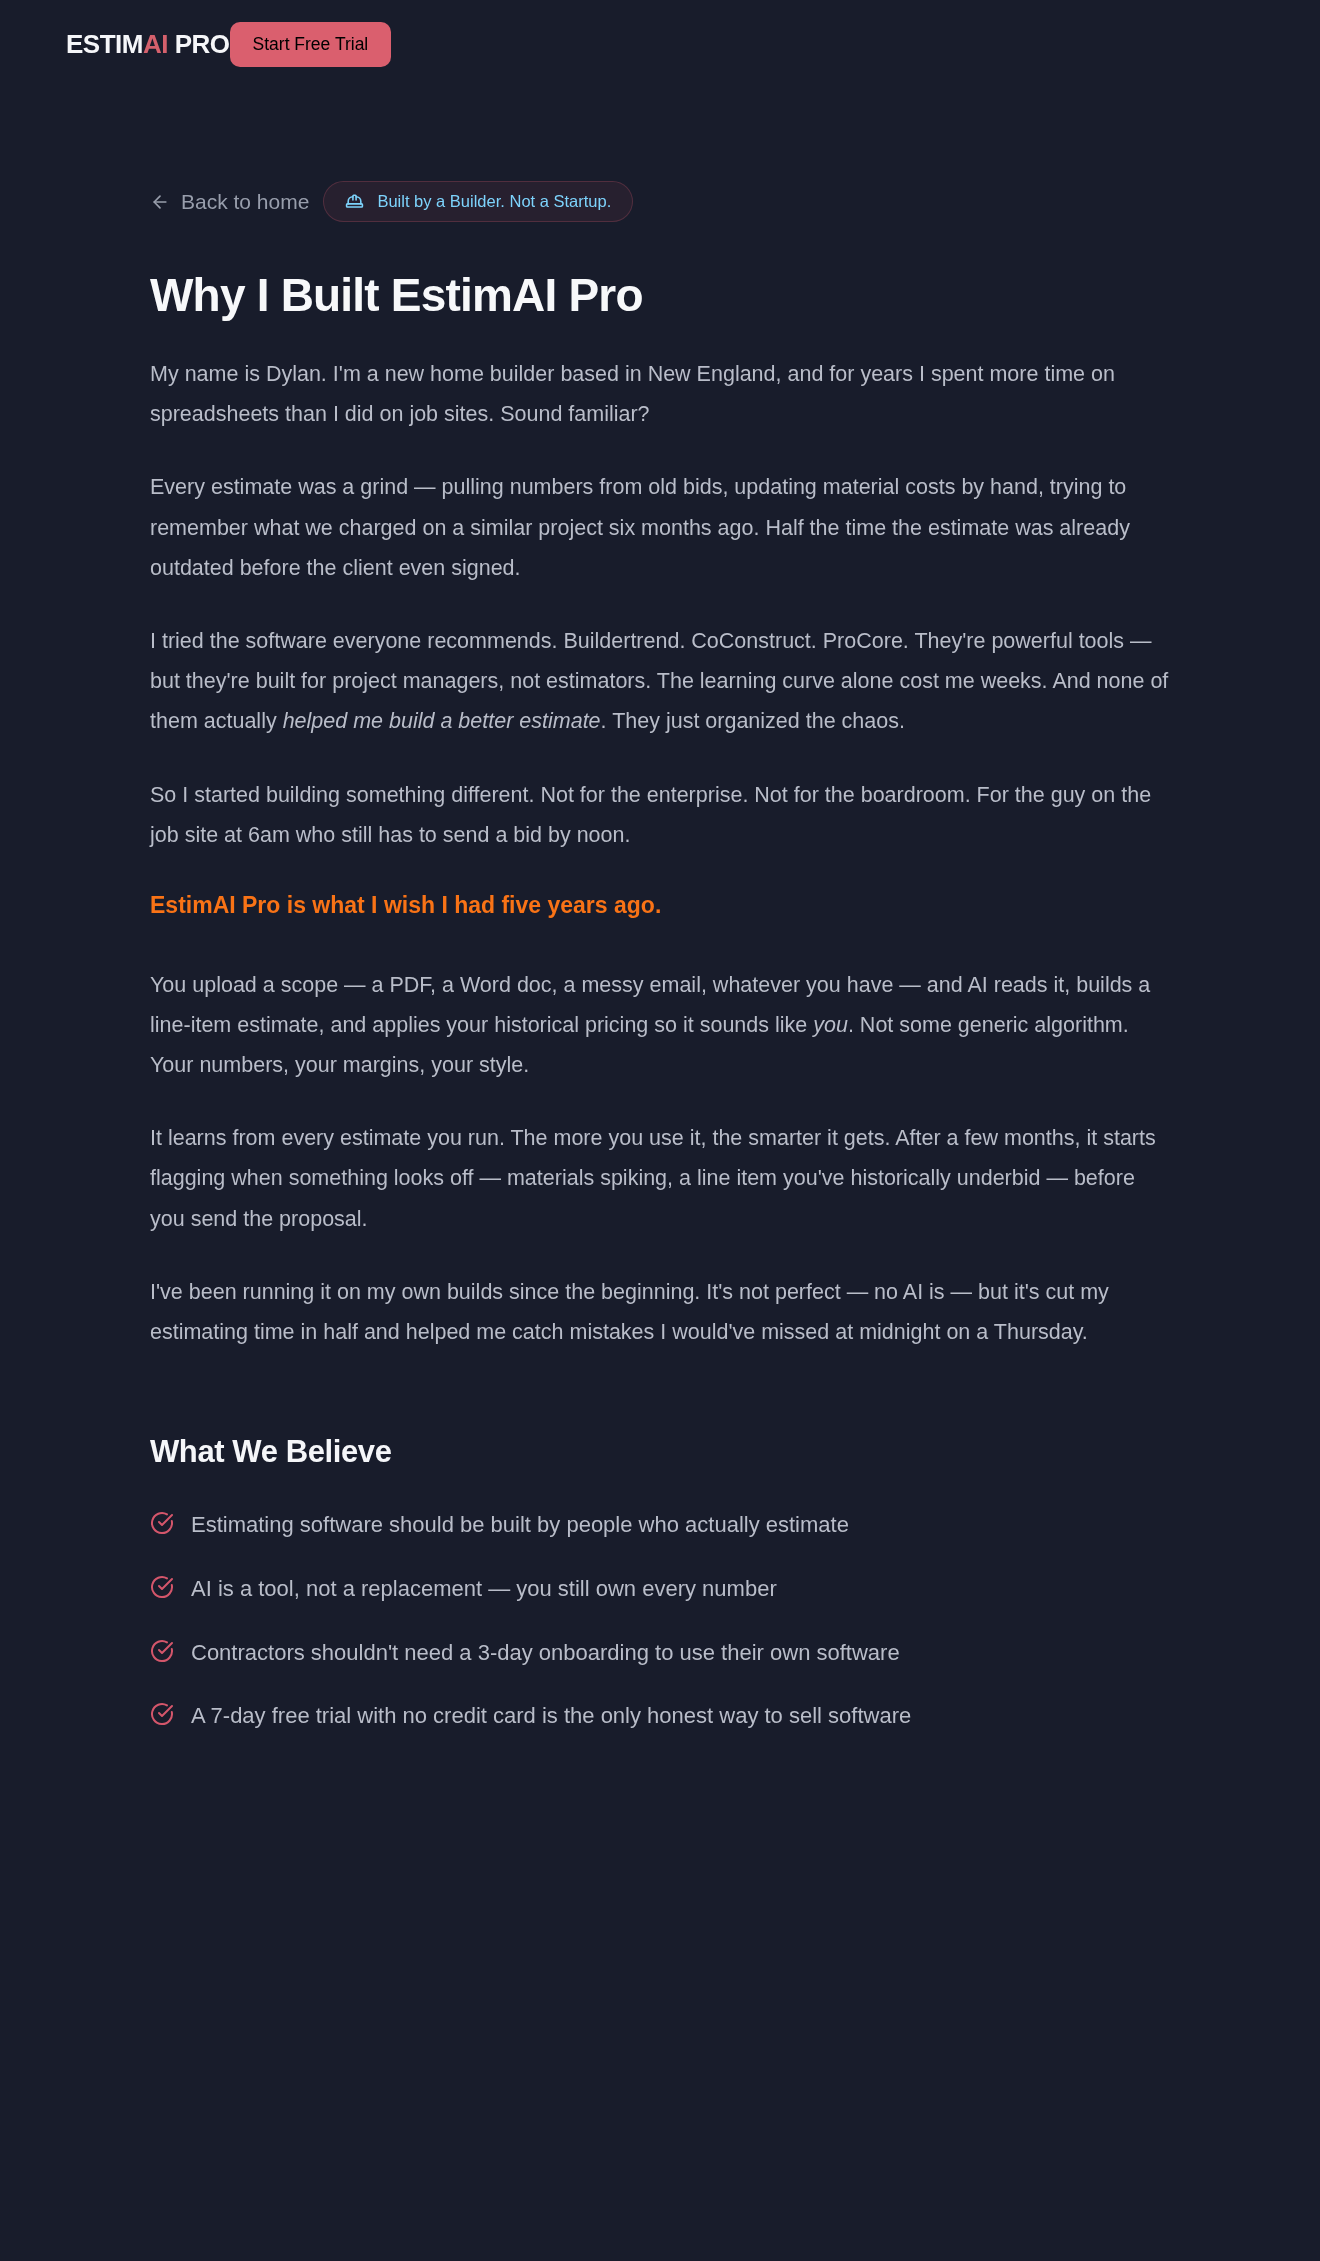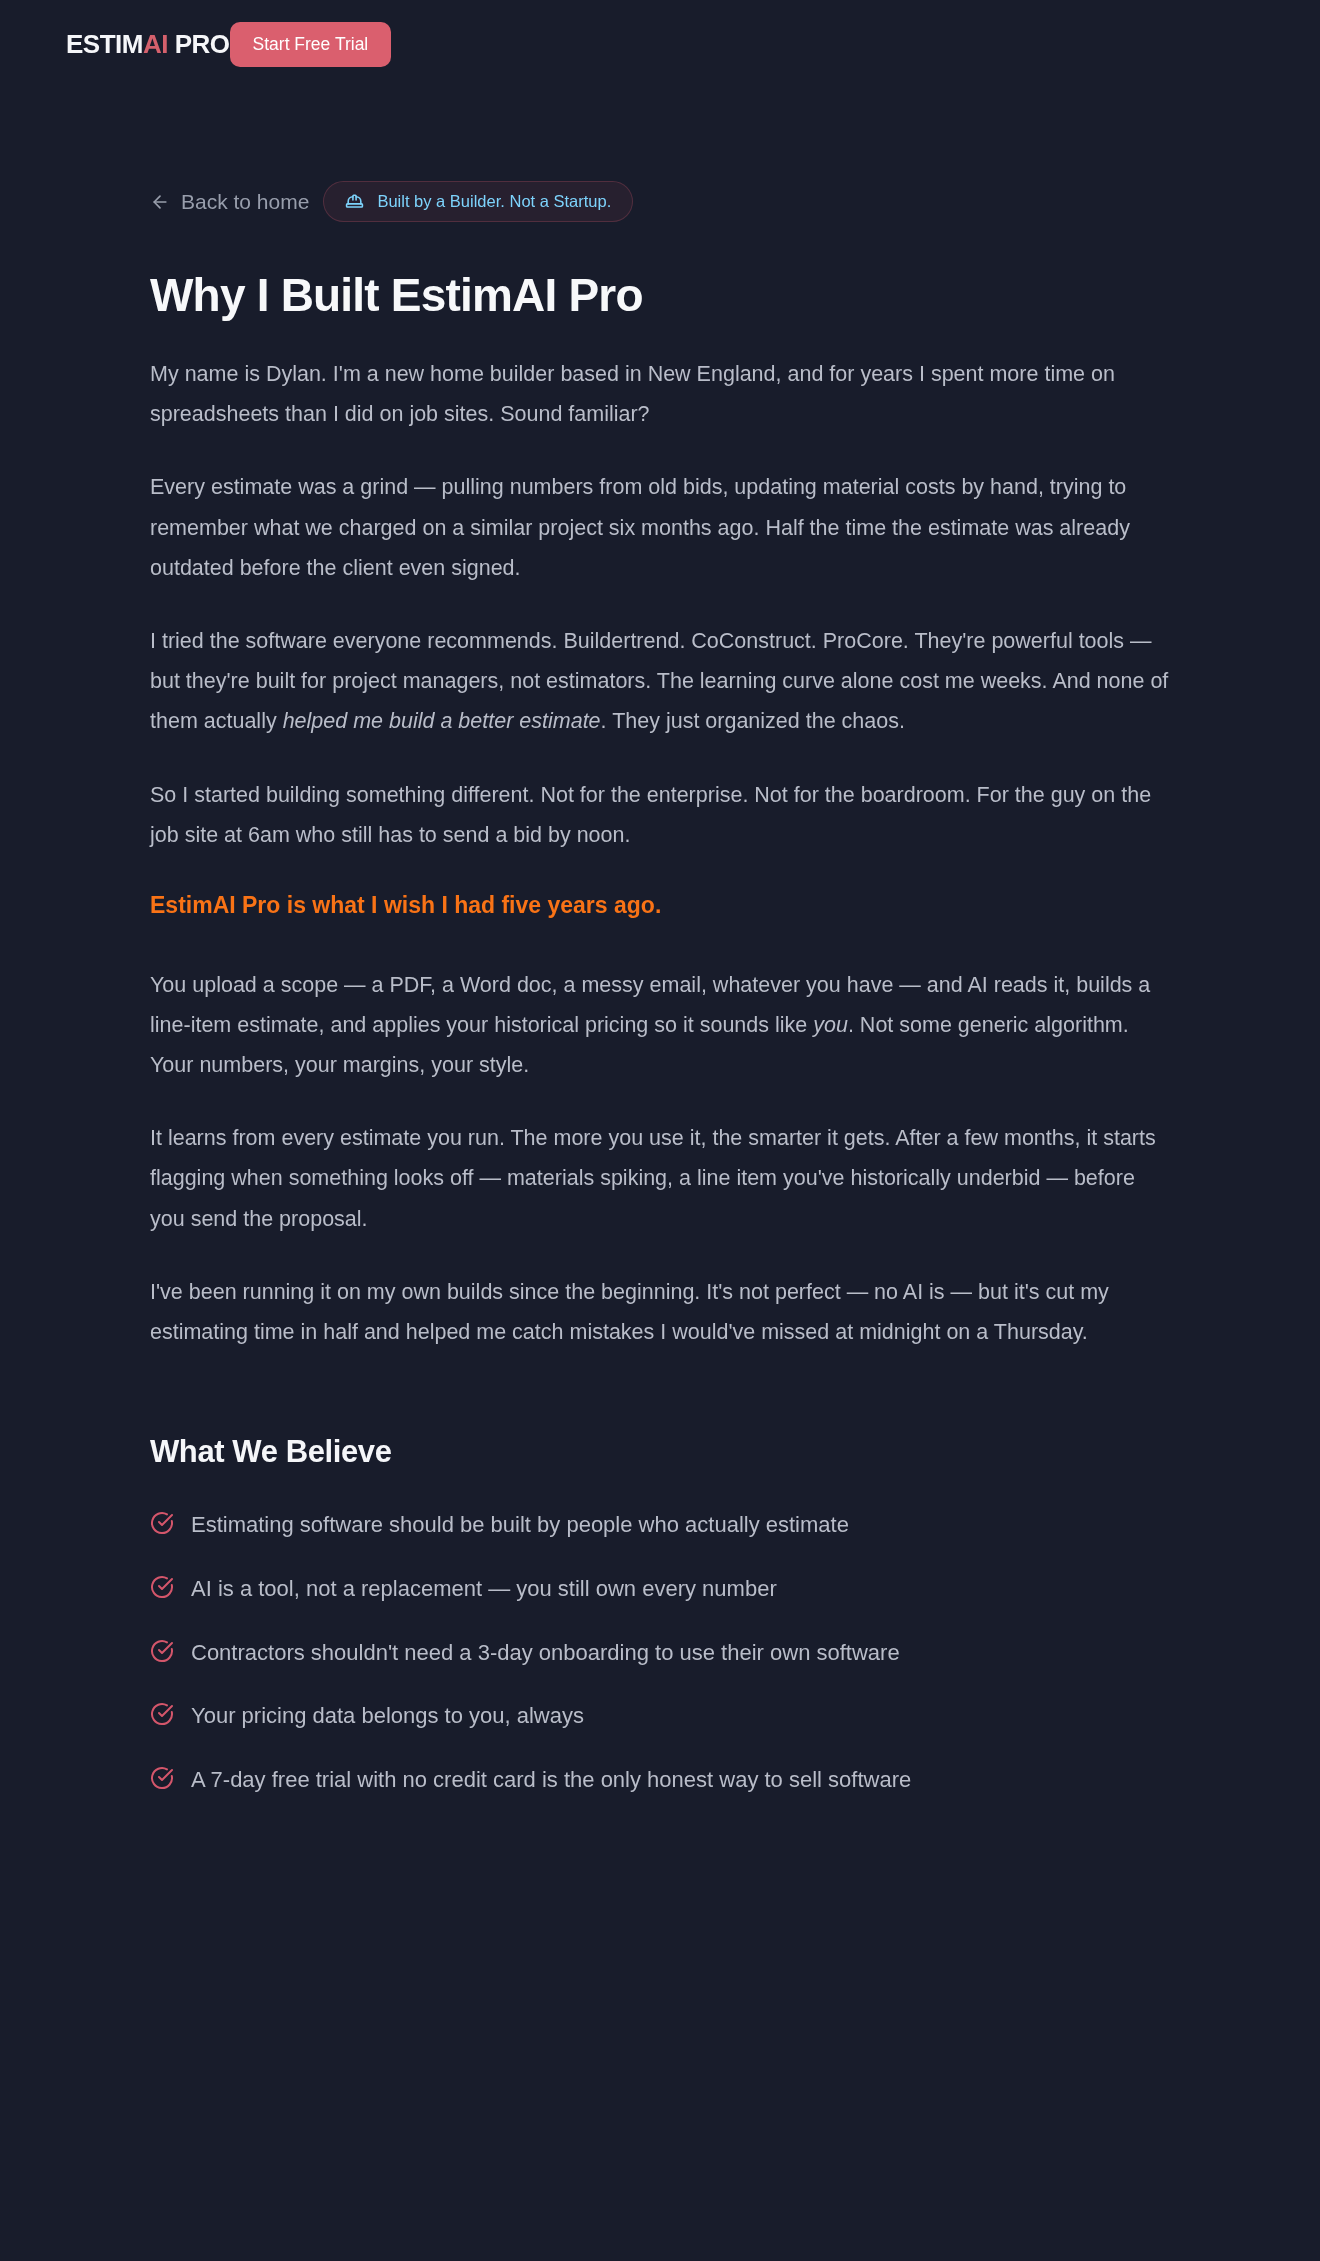--- a/index.html
+++ b/index.html
@@ -24,21 +24,21 @@
     font-size: 26px;
     font-weight: 800;
     letter-spacing: -0.5px;
     color: #f5f6f9;
     cursor: pointer;
     white-space: nowrap;
   }
   .logo .accent { color: #d4606c; }
   .cta-button {
     background: #da5f6e;
-    color: #ffffff;
+    color: #000000;
     border: none;
     border-radius: 10px;
     padding: 12px 23px;
     font-size: 17.5px;
     font-weight: 500;
     font-family: inherit;
     cursor: pointer;
   }
 
   
@@ -209,26 +209,17 @@
       </span>
       <span>Contractors shouldn't need a 3-day onboarding to use their own software</span>
     </li>
     <li>
       <span class="check-icon">
         <svg width="24" height="24" viewBox="0 0 24 24" fill="none" stroke="currentColor" stroke-width="2" stroke-linecap="round" stroke-linejoin="round">
             <path d="M21.801 10A10 10 0 1 1 17 3.335"></path>
             <path d="m9 11 3 3L22 4"></path>
           </svg>
       </span>
-      <span>Your pricing data belongs to you, always</span>
-    </li>
-    <li>
-      <span class="check-icon">
-        <svg width="24" height="24" viewBox="0 0 24 24" fill="none" stroke="currentColor" stroke-width="2" stroke-linecap="round" stroke-linejoin="round">
-            <path d="M21.801 10A10 10 0 1 1 17 3.335"></path>
-            <path d="m9 11 3 3L22 4"></path>
-          </svg>
-      </span>
       <span>A 7-day free trial with no credit card is the only honest way to sell software</span>
     </li>
   </ul>
 
 </main>
 
 </body></html>

